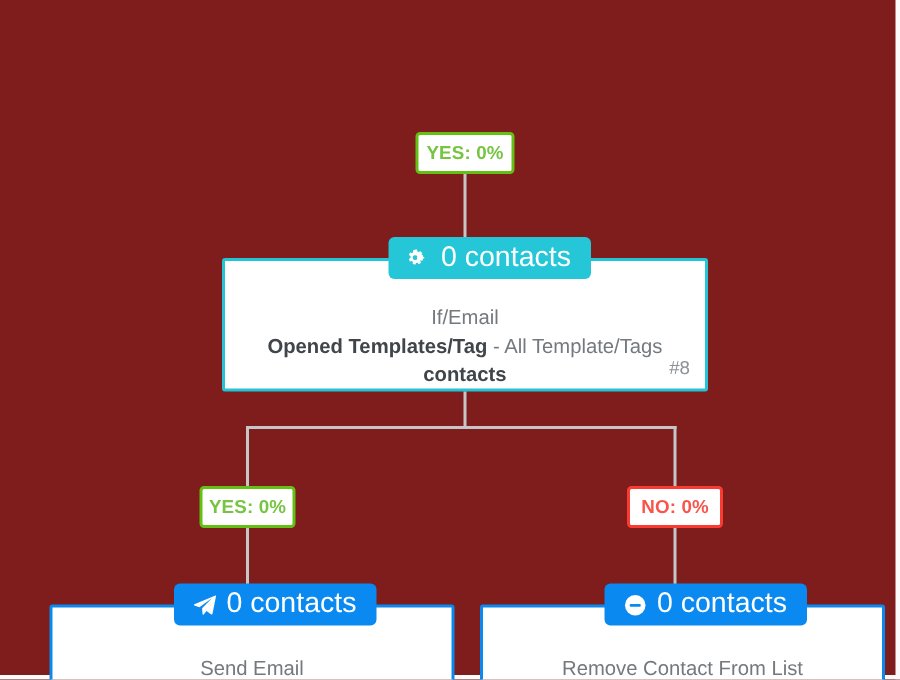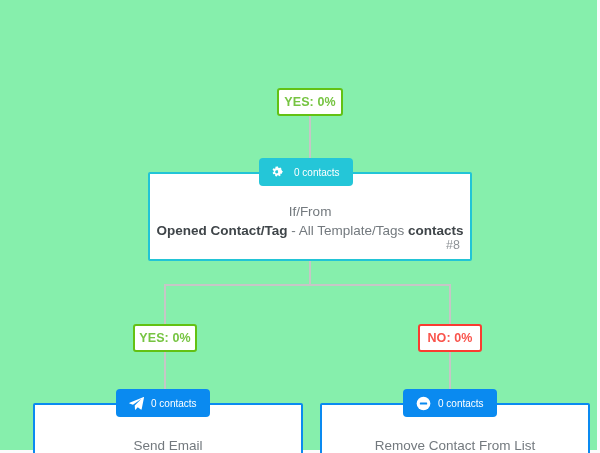--- a/index.html
+++ b/index.html
@@ -12,21 +12,21 @@
     height: 453px;
     background: #ffffff;
     font-family: "Liberation Sans", sans-serif;
     overflow: hidden;
   }
 
   #canvas {
     position: relative;
     width: 600px;
     height: 453px;
-    background: #86efac;
+    background: #7f1d1d;
     overflow: hidden;
   }
 
   
   .edge-right {
     position: absolute;
     top: 0;
     right: 0;
     width: 3px;
     height: 453px;
@@ -86,21 +86,21 @@
     position: absolute;
     box-sizing: border-box;
     display: flex;
     align-items: center;
     justify-content: center;
     gap: 7px;
     height: 28px;
     padding: 0 13px;
     border-radius: 4px;
     color: #ffffff;
-    font-size: 10px;
+    font-size: 19px;
     white-space: nowrap;
     z-index: 4;
   }
   .step-pill.cyan { background: #24c6d8; }
   .step-pill.blue { background: #0a8af0; }
 
   .pill-icon {
     display: inline-flex;
     align-items: center;
     justify-content: center;
@@ -141,23 +141,23 @@
 
   <div class="pct-badge pct-yes" style="left:277px; top:88px; width:66px; height:28px;">
     <span>YES: 0%</span>
   </div>
 
   <div class="conn conn-v" style="left:309px; top:116px; height:52px;"></div>
 
   <div class="step-card cyan" style="left:148px; top:172px; width:324px; height:89px;">
 
     <div class="card-body" style="top:28px;">
-      <span class="card-line card-muted">If/From</span>
+      <span class="card-line card-muted">If/Email</span>
       <span class="card-line">
-        <span class="card-strong">Opened Contact/Tag</span><span class="card-muted"> - All Template/Tags </span><span class="card-strong">contacts</span>
+        <span class="card-strong">Opened Templates/Tag</span><span class="card-muted"> - All Template/Tags </span><span class="card-strong">contacts</span>
       </span>
     </div>
 
     <div class="card-index" style="bottom:7px;">#8</div>
   </div>
 
   <div class="step-pill cyan" style="left:259px; top:158px;">
     <span class="pill-icon">
       <svg viewBox="0 0 24 24" width="15" height="15" fill="#ffffff" aria-hidden="true">
         <path d="M9.6 2.2l.5 2.1c.5.15.97.36 1.4.62l1.95-.9 1.85 2.2-1.35 1.7c.16.47.26.97.29 1.48l2.06.66-.3 2.86-2.16.1c-.2.47-.46.9-.77 1.3l.86 1.98-2.4 1.55-1.42-1.63a5.5 5.5 0 0 1-1.5.18l-.93 1.95-2.74-.9.3-2.13a5.6 5.6 0 0 1-1.17-.98l-2.1.52-1-2.7 1.85-1.1a5.6 5.6 0 0 1 .05-1.5L.9 7.75l1.35-2.54 2.04.72c.36-.35.76-.66 1.2-.9l-.06-2.17 2.85-.66zM7.6 8.2a2.6 2.6 0 1 0 .02 5.2 2.6 2.6 0 0 0-.02-5.2z"></path>

